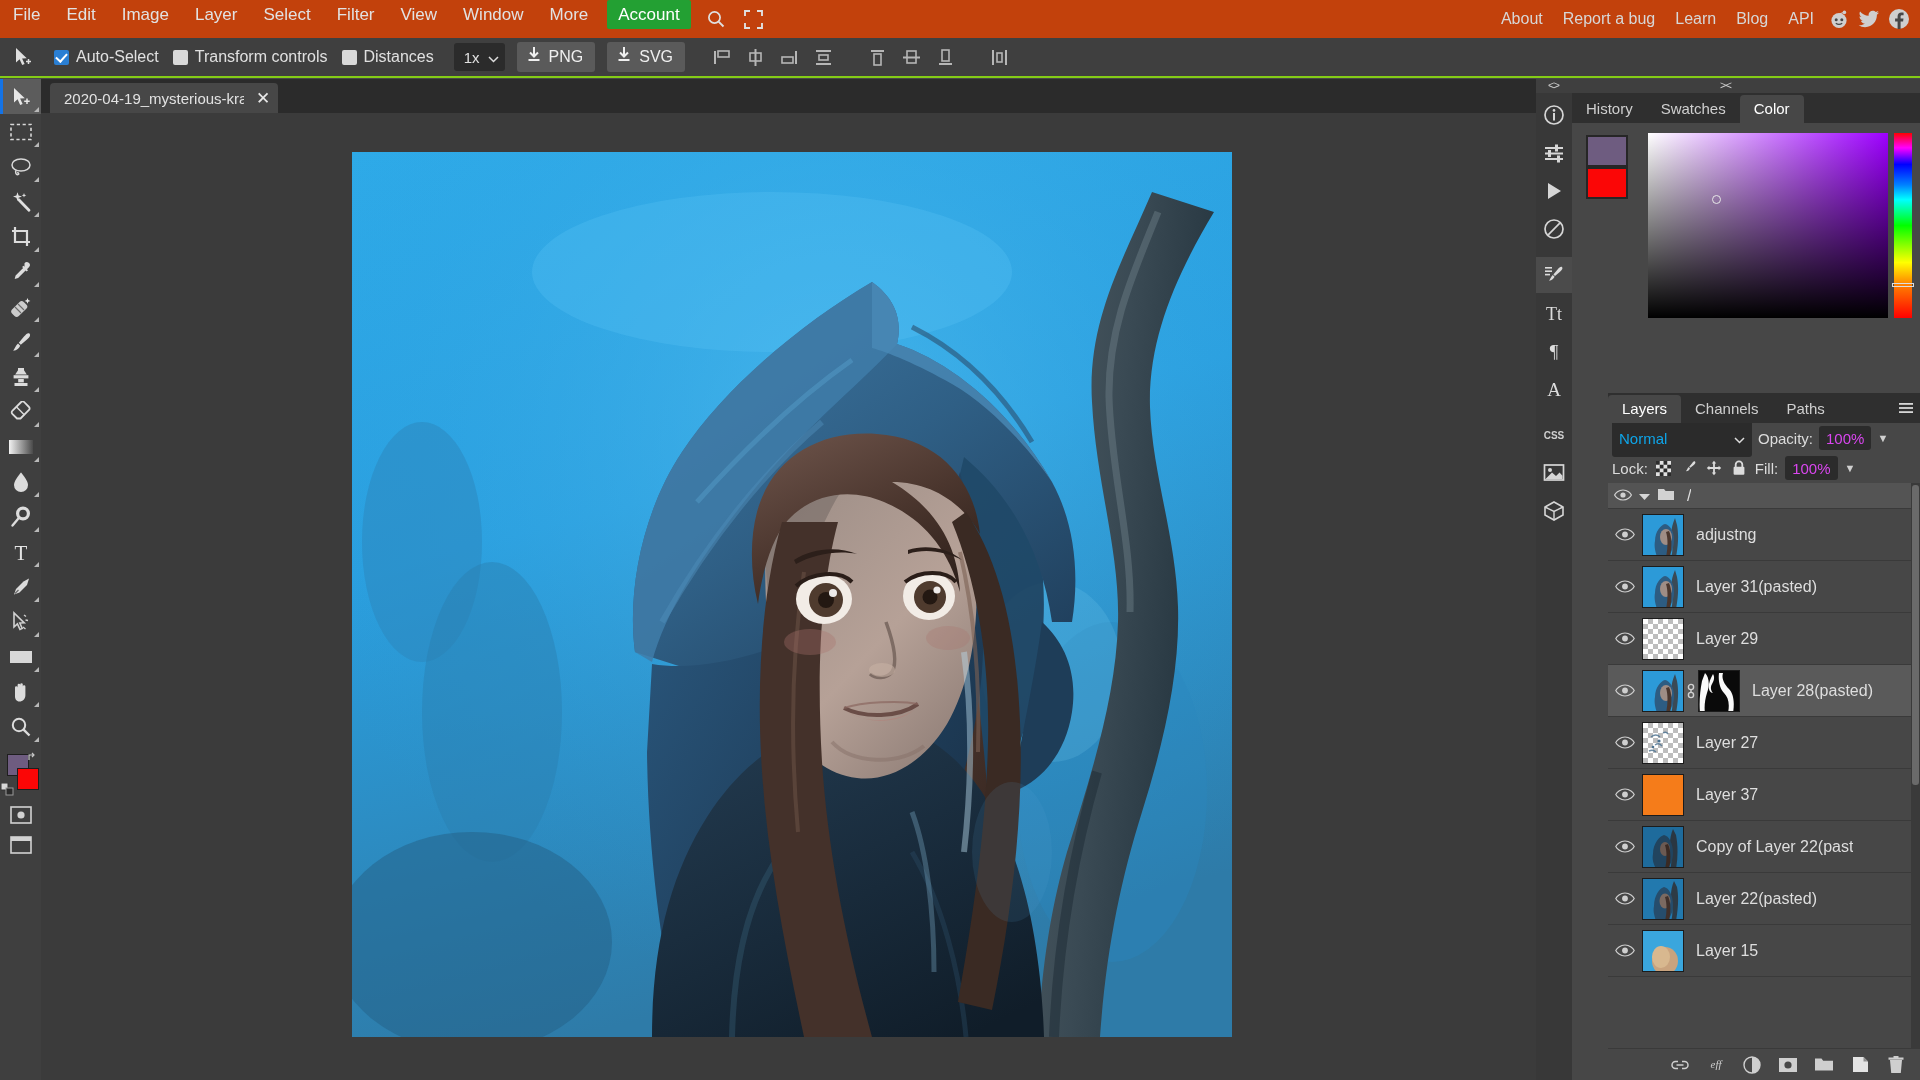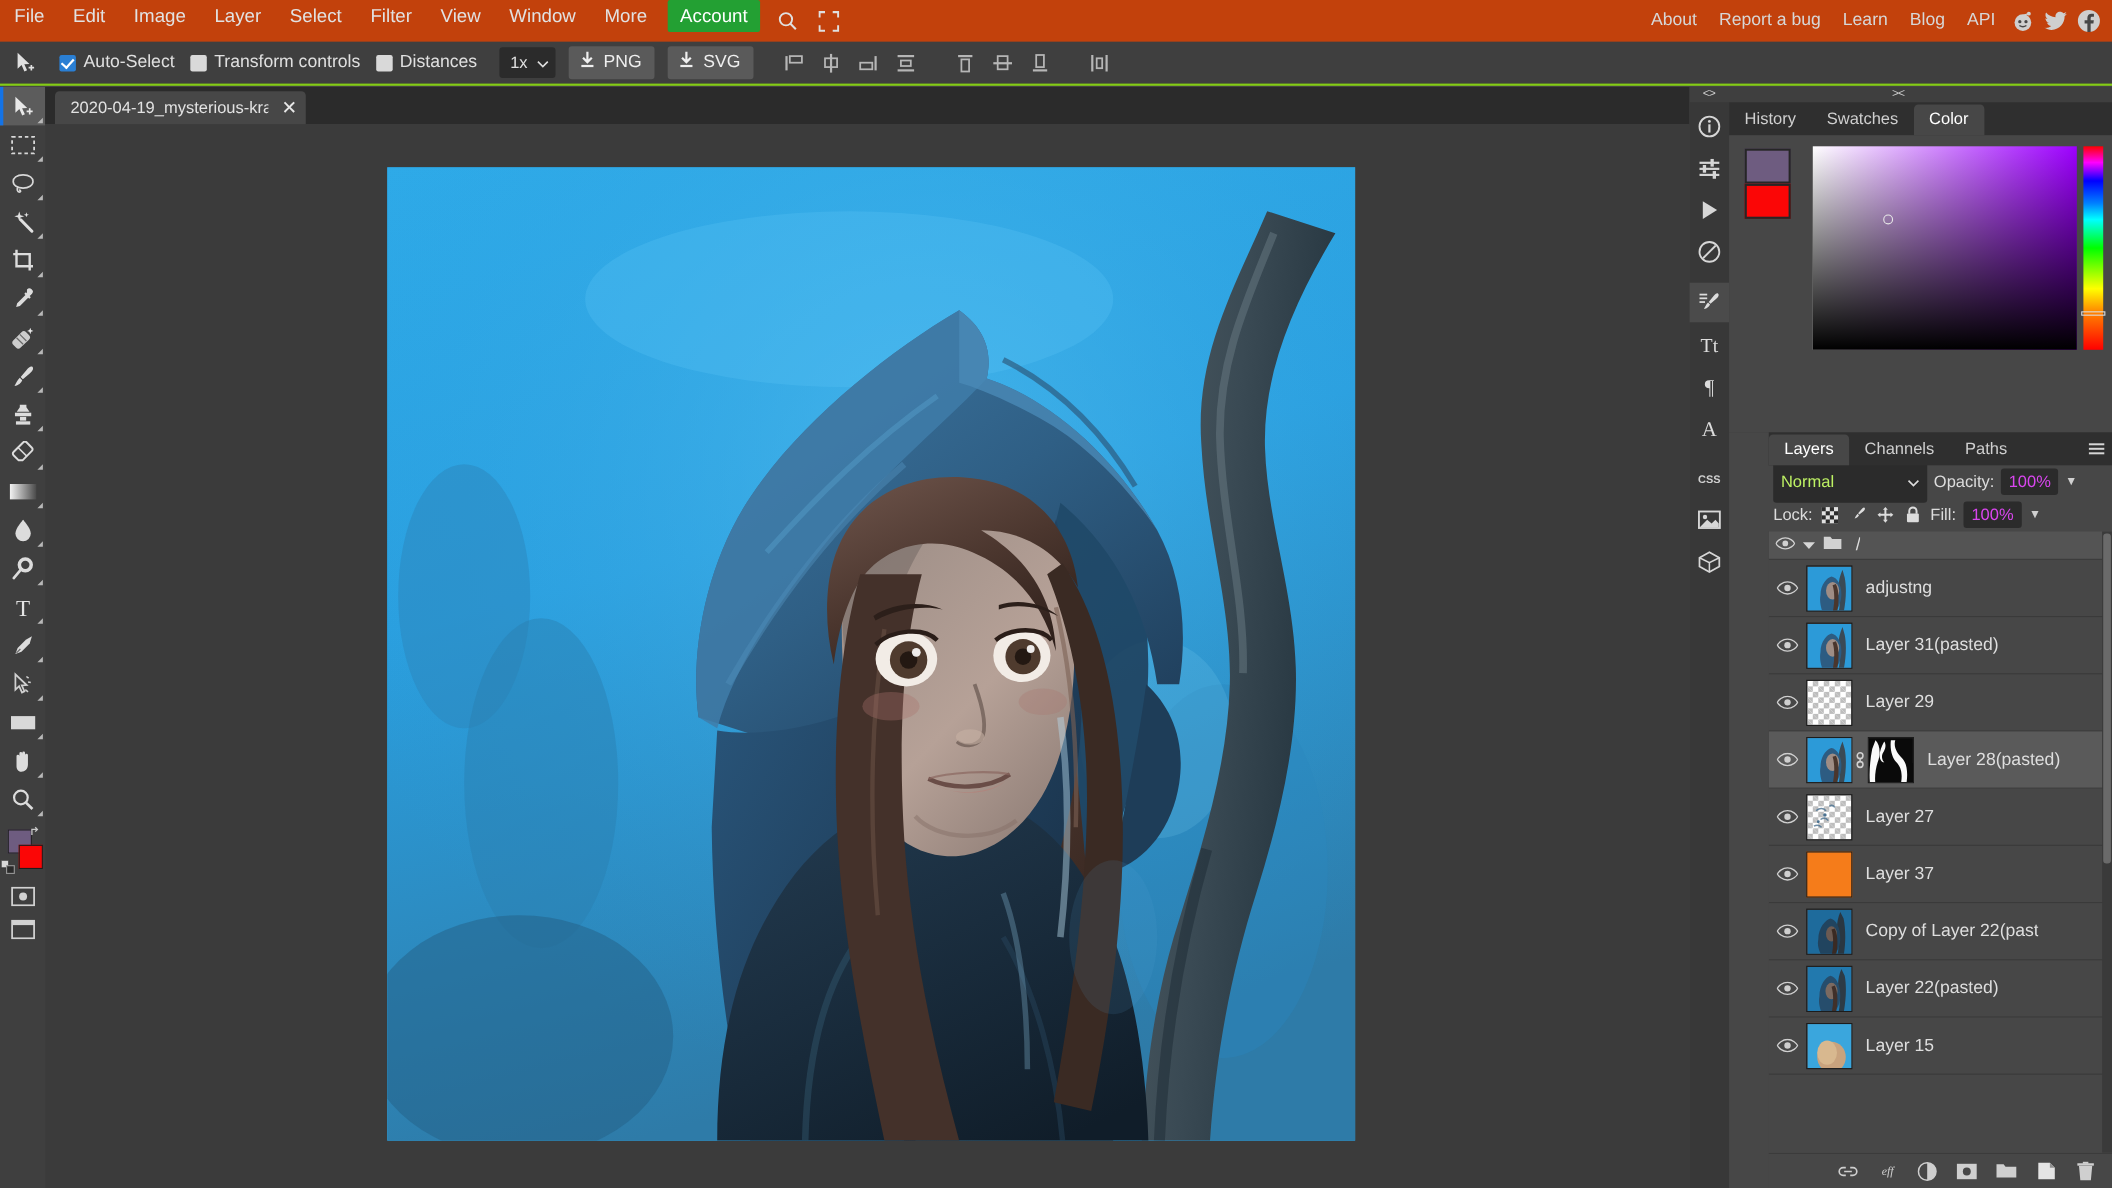--- a/index.html
+++ b/index.html
@@ -211,21 +211,21 @@
   #panel-menu-btn {
     position: absolute; right: 3px; top: 4px; width: 22px; height: 22px;
     display: flex; align-items: center; justify-content: center; cursor: pointer;
   }
   #blend-row {
     display: flex; align-items: center; height: 30px; padding: 2px 4px; gap: 6px;
   }
   #blend-select {
     background: #2b2b2b; border-radius: 3px; height: 38px; width: 140px;
     display: flex; align-items: center; justify-content: space-between;
-    padding: 0 7px; font-size: 15px; color: #bef264; cursor: pointer;
+    padding: 0 7px; font-size: 15px; color: #0ea5e9; cursor: pointer;
   }
   .mini-label { font-size: 15px; color: #dcdcdc; }
   .mini-field {
     background: #2b2b2b; border-radius: 3px; height: 24px; padding: 0 7px;
     display: flex; align-items: center; font-size: 15px; color: #d946ef; cursor: text;
   }
   .caret { font-size: 11px; color: #d0d0d0; cursor: pointer; }
   #lock-row {
     display: flex; align-items: center; height: 30px; padding: 0 4px; gap: 7px;
   }

